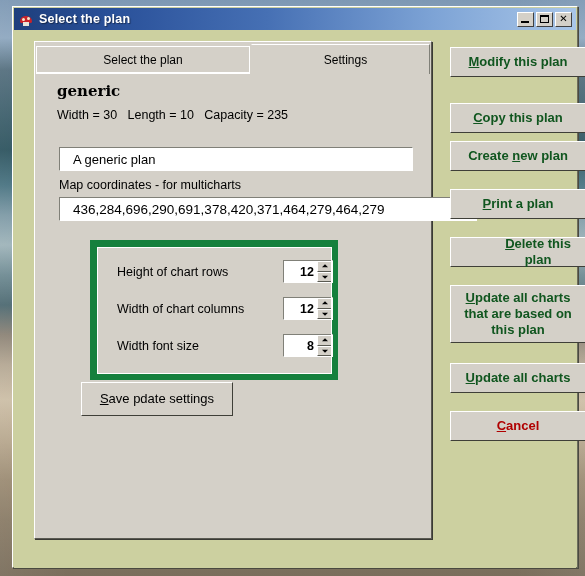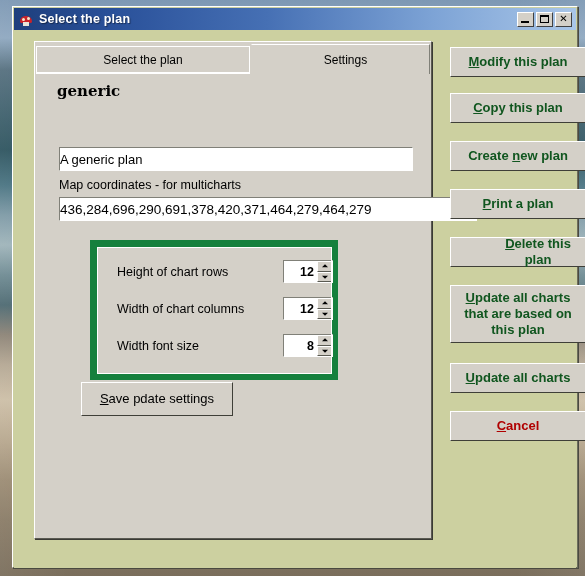--- a/index.html
+++ b/index.html
@@ -220,21 +220,21 @@
 
   
   .textbox {
     position: absolute;
     background: #ffffff;
     border: 1px solid;
     border-color: #808078 #ffffff #ffffff #808078;
     box-sizing: border-box;
     display: flex;
     align-items: center;
-    padding-left: 0;
+    padding-left: 13px;
     font-size: 13px;
     color: #000;
     overflow: hidden;
     white-space: nowrap;
     text-align: center;
   }
   #name-field {
     left: 24px; top: 105px;
     width: 354px; height: 24px;
   }
@@ -400,20 +400,21 @@
   <div id="client">
 
     <div id="main-panel">
 
       <div id="tabstrip">
         <div class="tab inactive">Select the plan</div>
         <div class="tab active">Settings</div>
       </div>
 
       <div id="plan-name">generic</div>
+      <div id="plan-stats">Width = 30   Length = 10   Capacity = 235</div>
 
       <div class="textbox" id="name-field">A generic plan</div>
 
       <div id="coords-label">Map coordinates - for multicharts</div>
       <div class="textbox" id="coords-field">436,284,696,290,691,378,420,371,464,279,464,279</div>
 
       <div id="settings-group">
 
         <div class="field-row" style="top: 14px;">
           <span class="field-label">Height of chart rows</span>
@@ -465,21 +466,21 @@
       <div class="btn" id="save-settings-btn">
         <span><span class="u">S</span><span>ave pdate settings</span></span>
       </div>
 
     </div>
 
     <div class="btn side-btn" id="btn-modify" style="top: 17px;">
       <span><span></span><span class="u">M</span><span>odify this plan</span></span>
     </div>
 
-    <div class="btn side-btn" id="btn-copy" style="top: 63px;">
+    <div class="btn side-btn" id="btn-copy" style="top: 73px;">
       <span><span></span><span class="u">C</span><span>opy this plan</span></span>
     </div>
 
     <div class="btn side-btn" id="btn-create" style="top: 111px;">
       <span><span>Create </span><span class="u">n</span><span>ew plan</span></span>
     </div>
 
     <div class="btn side-btn" id="btn-print" style="top: 159px;">
       <span><span></span><span class="u">P</span><span>rint a plan</span></span>
     </div>

